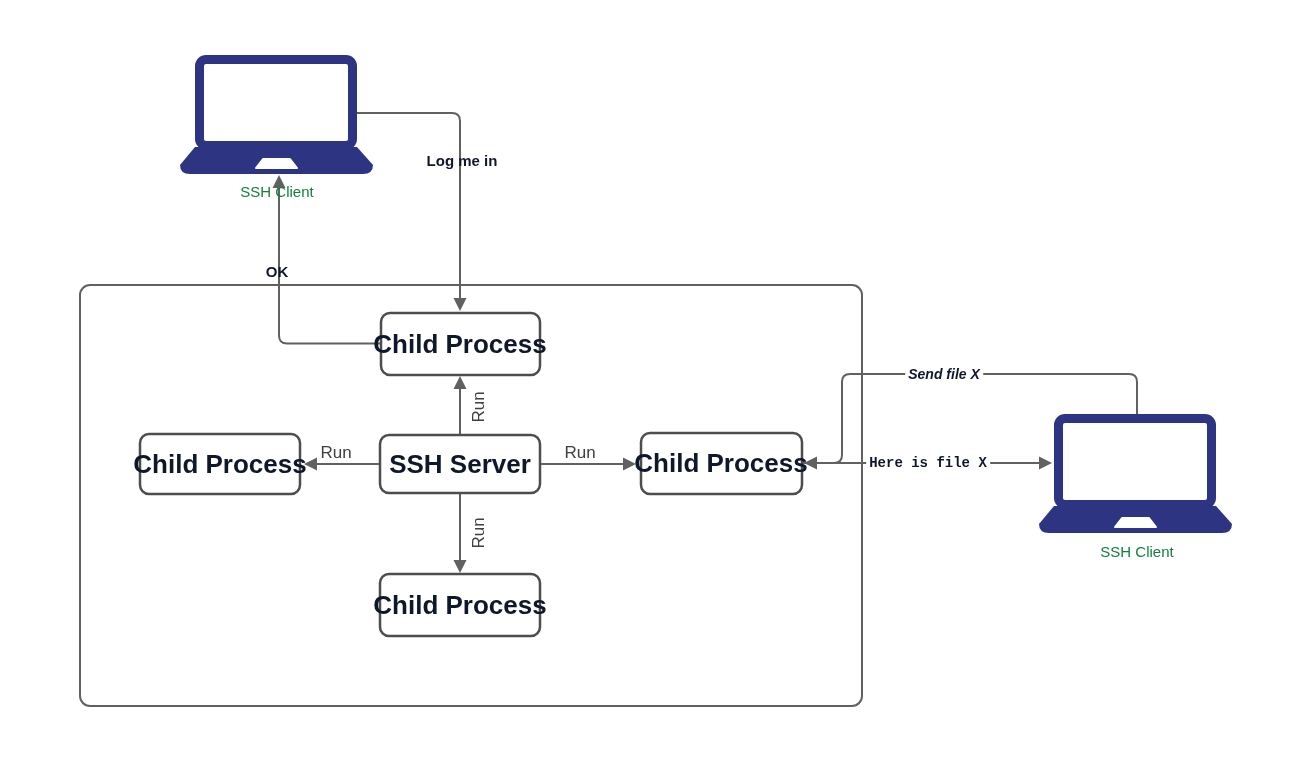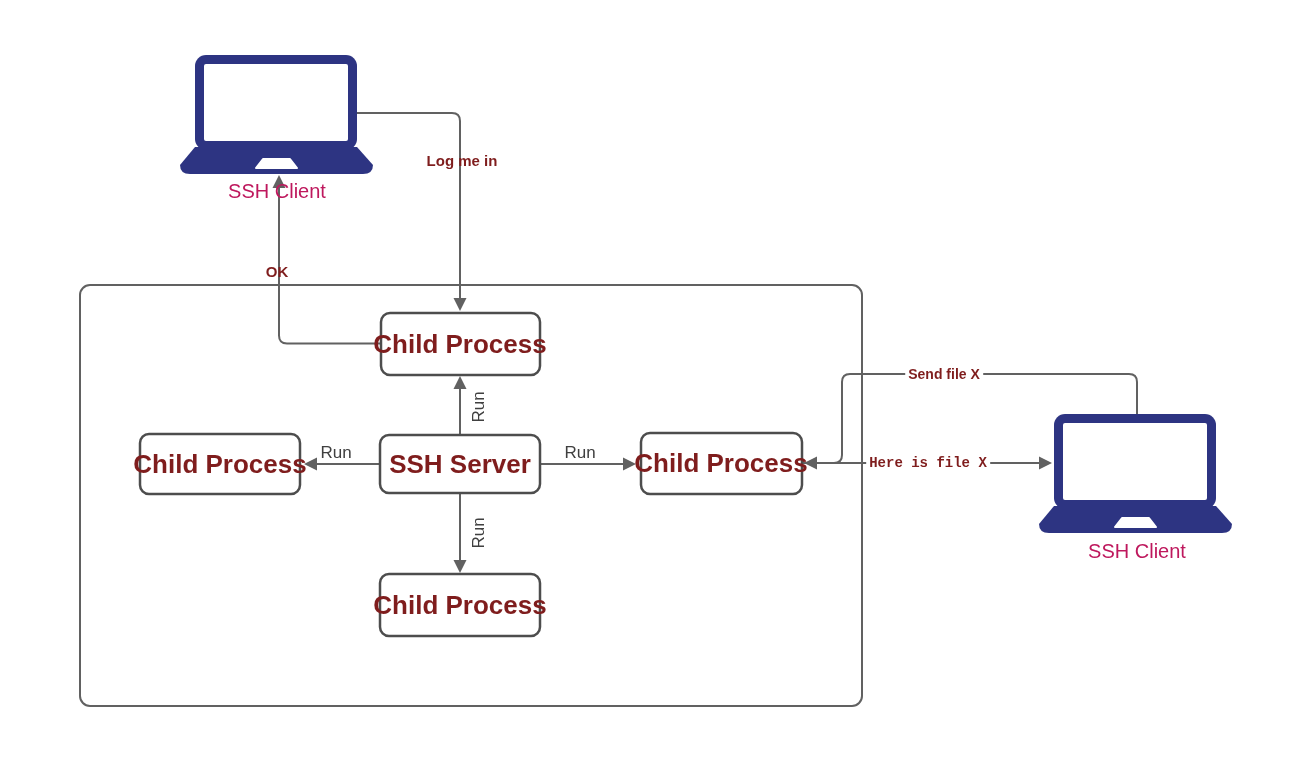--- a/index.html
+++ b/index.html
@@ -1,21 +1,21 @@
 <!DOCTYPE html>
 <html><head>
 <meta charset="utf-8">
 <style>
   html,body{margin:0;padding:0;background:#ffffff;}
   body{width:1312px;height:759px;font-family:"Liberation Sans",sans-serif;}
   .canvas{position:relative;width:1312px;height:759px;background:#ffffff;overflow:hidden;}
   .canvas svg{position:absolute;left:0;top:0;}
-  .label{position:absolute;transform:translate(-50%,-50%);color:#7f1d1d;white-space:nowrap;line-height:1;}
+  .label{position:absolute;transform:translate(-50%,-50%);color:#0f172a;white-space:nowrap;line-height:1;}
   .node-label{font-weight:bold;font-size:26px;}
-  .client-label{font-size:20px;color:#be185d;}
+  .client-label{font-size:15px;color:#15803d;}
   .msg-label{font-weight:bold;font-size:14px;}
   .msg-label.bg{background:#ffffff;padding:1px 3px;}
   .msg-label.big{font-size:15px;}
   .run-label{font-size:17px;color:#404040;}
   .run-label.vert{transform:translate(-50%,-50%) rotate(-90deg);}
 </style>
 </head>
 <body>
 
 <div class="canvas">
@@ -74,16 +74,16 @@
 
   <div class="label client-label" style="left:277px;top:191px;">SSH Client</div>
   <div class="label client-label" style="left:1137px;top:551px;">SSH Client</div>
 
   <div class="label msg-label big" style="left:462px;top:160px;">Log me in</div>
   <div class="label msg-label big" style="left:277px;top:271px;">OK</div>
   <div class="label run-label" style="left:336px;top:452px;">Run</div>
   <div class="label run-label" style="left:580px;top:452px;">Run</div>
   <div class="label run-label vert" style="left:478px;top:407px;">Run</div>
   <div class="label run-label vert" style="left:478px;top:533px;">Run</div>
-  <div class="label msg-label bg" style="left:944px;top:374px;">Send file X</div>
+  <div class="label msg-label bg" style="left:944px;top:374px;font-style:italic;">Send file X</div>
   <div class="label msg-label bg" style="left:928px;top:463px;font-family:Liberation Mono, monospace;">Here is file X</div>
 
 </div>
 
 </body></html>

